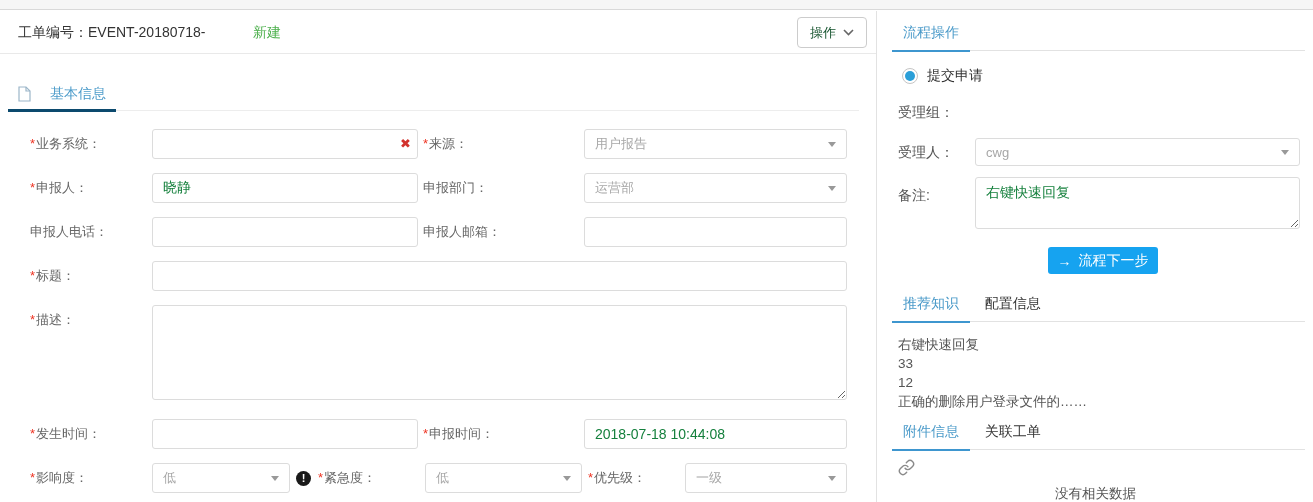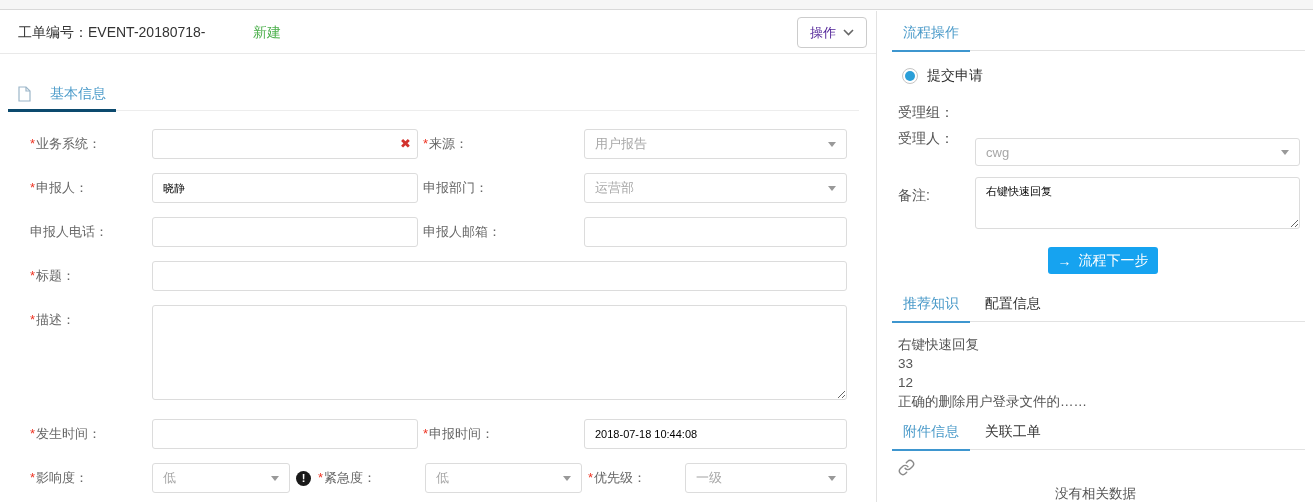--- a/index.html
+++ b/index.html
@@ -14,38 +14,38 @@
 
   
   .left-panel { position:absolute; left:0; top:11px; width:877px; height:491px;
     background:#fff; border-right:1px solid #e2e2e2; }
 
   .ticket-bar { position:absolute; left:0; top:0; width:100%; height:43px;
     border-bottom:1px solid #e9e9e9; }
   .ticket-label { position:absolute; left:18px; top:13px; font-size:14px; color:#333; }
   .ticket-status { position:absolute; left:253px; top:13px; font-size:14px; color:#4db04d; }
   .action-btn { position:absolute; right:9px; top:6px; height:31px; padding:0 12px;
-    background:#fff; border:1px solid #ccc; border-radius:4px; font-size:13px; color:#4c1d95;
+    background:#fff; border:1px solid #ccc; border-radius:4px; font-size:13px; color:#14532d;
     display:inline-flex; align-items:center; gap:7px; cursor:pointer;
     font-family: inherit; }
 
   .section-header { position:absolute; left:8px; top:70px; width:851px; height:30px;
     border-bottom:1px solid #ededed; }
   .section-tab { position:absolute; left:0; bottom:-2px; display:inline-flex;
     align-items:center; gap:19px; padding:0 10px 6px 10px;
     border-bottom:3px solid #0c4a6e; }
   .section-tab .title { color:#4a9ac9; font-size:14px; }
 
   .form-area { position:absolute; left:0; top:0; width:100%; height:100%; }
   .f-label { position:absolute; height:30px; line-height:30px; color:#666; font-size:13px; white-space:nowrap; }
   .req { color:#e32; margin-right:1px; }
   .fieldwrap { position:absolute; height:30px; }
   .input, .textarea {
     width:100%; height:100%; border:1px solid #dcdcdc; border-radius:3px;
-    padding:0 10px; font-size:11px; color:#000000; font-family:inherit; background:#fff; outline:none;
+    padding:0 10px; font-size:14px; color:#15803d; font-family:inherit; background:#fff; outline:none;
   }
   .textarea { padding:6px 10px; resize:both; }
   .selectbox { position:absolute; height:30px; border:1px solid #dcdcdc; border-radius:3px;
     background:#fff; display:flex; align-items:center; justify-content:space-between;
     padding:0 10px; color:#a7a7a7; font-size:13px; cursor:pointer; }
   .caret { width:0; height:0; border-left:4px solid transparent; border-right:4px solid transparent;
     border-top:5px solid #999; flex:0 0 auto; margin-left:6px; }
   .clear-x { position:absolute; right:7px; top:7px; color:#d2322d; font-size:13px;
     font-weight:bold; cursor:pointer; line-height:16px; }
   .info-badge { position:absolute; width:15px; height:15px; border-radius:50%;
@@ -189,21 +189,21 @@
 
   <div class="radio-row">
     <span class="radio-outer">
         <span class="radio-inner"></span>
       </span>
     <span class="radio-label">提交申请</span>
   </div>
 
   <span class="rp-label" style="top:87px;">受理组：</span>
 
-  <span class="rp-label" style="top:113px;">受理人：</span>
+  <span class="rp-label" style="top:127px;">受理人：</span>
   <span class="selectbox rp-select" style="top:127px;">
     <span>cwg</span>
     <span class="caret"></span>
   </span>
 
   <span class="rp-label" style="top:170px;">备注:</span>
   <textarea class="textarea rp-textarea" style="">右键快速回复</textarea>
 
   <button class="next-btn">
     <span>→</span>

